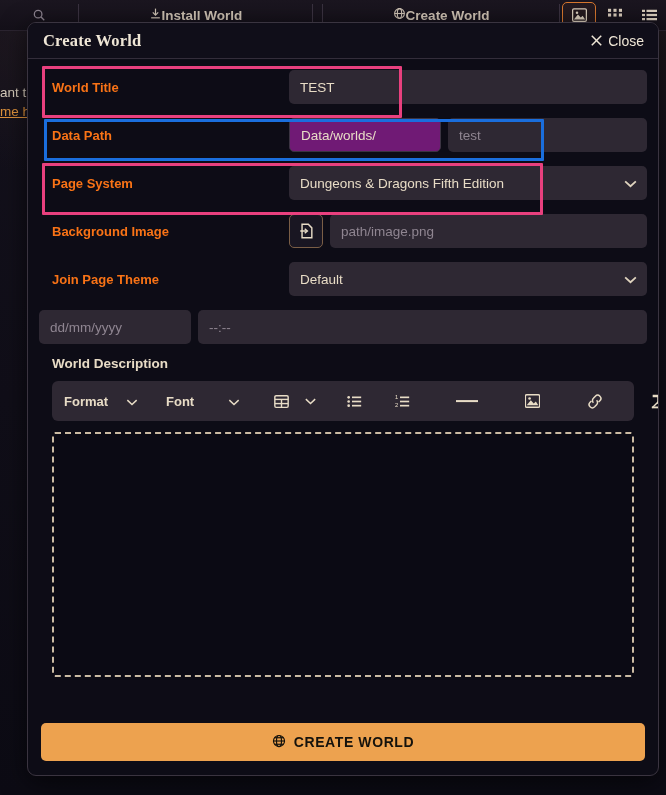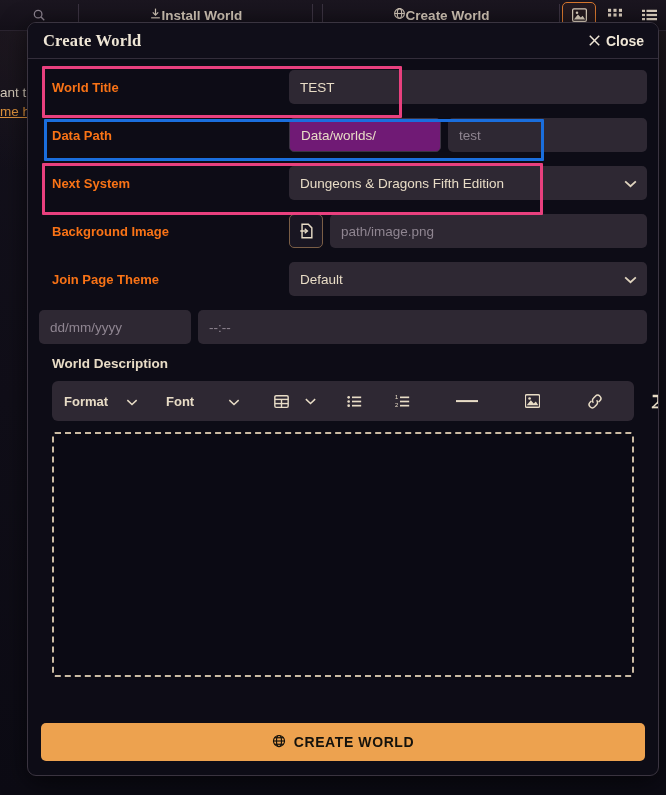--- a/index.html
+++ b/index.html
@@ -127,21 +127,21 @@
     font-weight: bold;
     color: #efe6d6;
     letter-spacing: .2px;
   }
   #dialog-close {
     display: flex;
     align-items: center;
     gap: 6px;
     color: #efe6d6;
     font-size: 14px;
-    font-weight: bold;
+    font-weight: normal;
   }
 
   #dialog-body {
     flex: 1 1 auto;
     padding: 8px 11px 0 11px;
     overflow: hidden;
     position: relative;
   }
 
   .form-row {
@@ -394,21 +394,21 @@
 
     <div class="form-row">
       <div class="form-label">Data Path</div>
       <div class="form-field">
         <input class="inp dark" type="text" style="flex: 0 0 152px; width: 152px;" value="Data/worlds/">
         <input class="inp" type="text" style="flex: 1 1 auto;" placeholder="test">
       </div>
     </div>
 
     <div class="form-row">
-      <div class="form-label">Next System</div>
+      <div class="form-label">Page System</div>
       <div class="form-field">
         <div class="select-wrap">
           <input class="inp" type="text" readonly="" value="Dungeons &amp; Dragons Fifth Edition" style="">
           <span class="chev">
             <svg width="13" height="8" viewBox="0 0 14 9" fill="none" stroke="currentColor" stroke-width="2">
               <polyline points="1,1.5 7,7 13,1.5"></polyline>
             </svg>
           </span>
         </div>
       </div>

